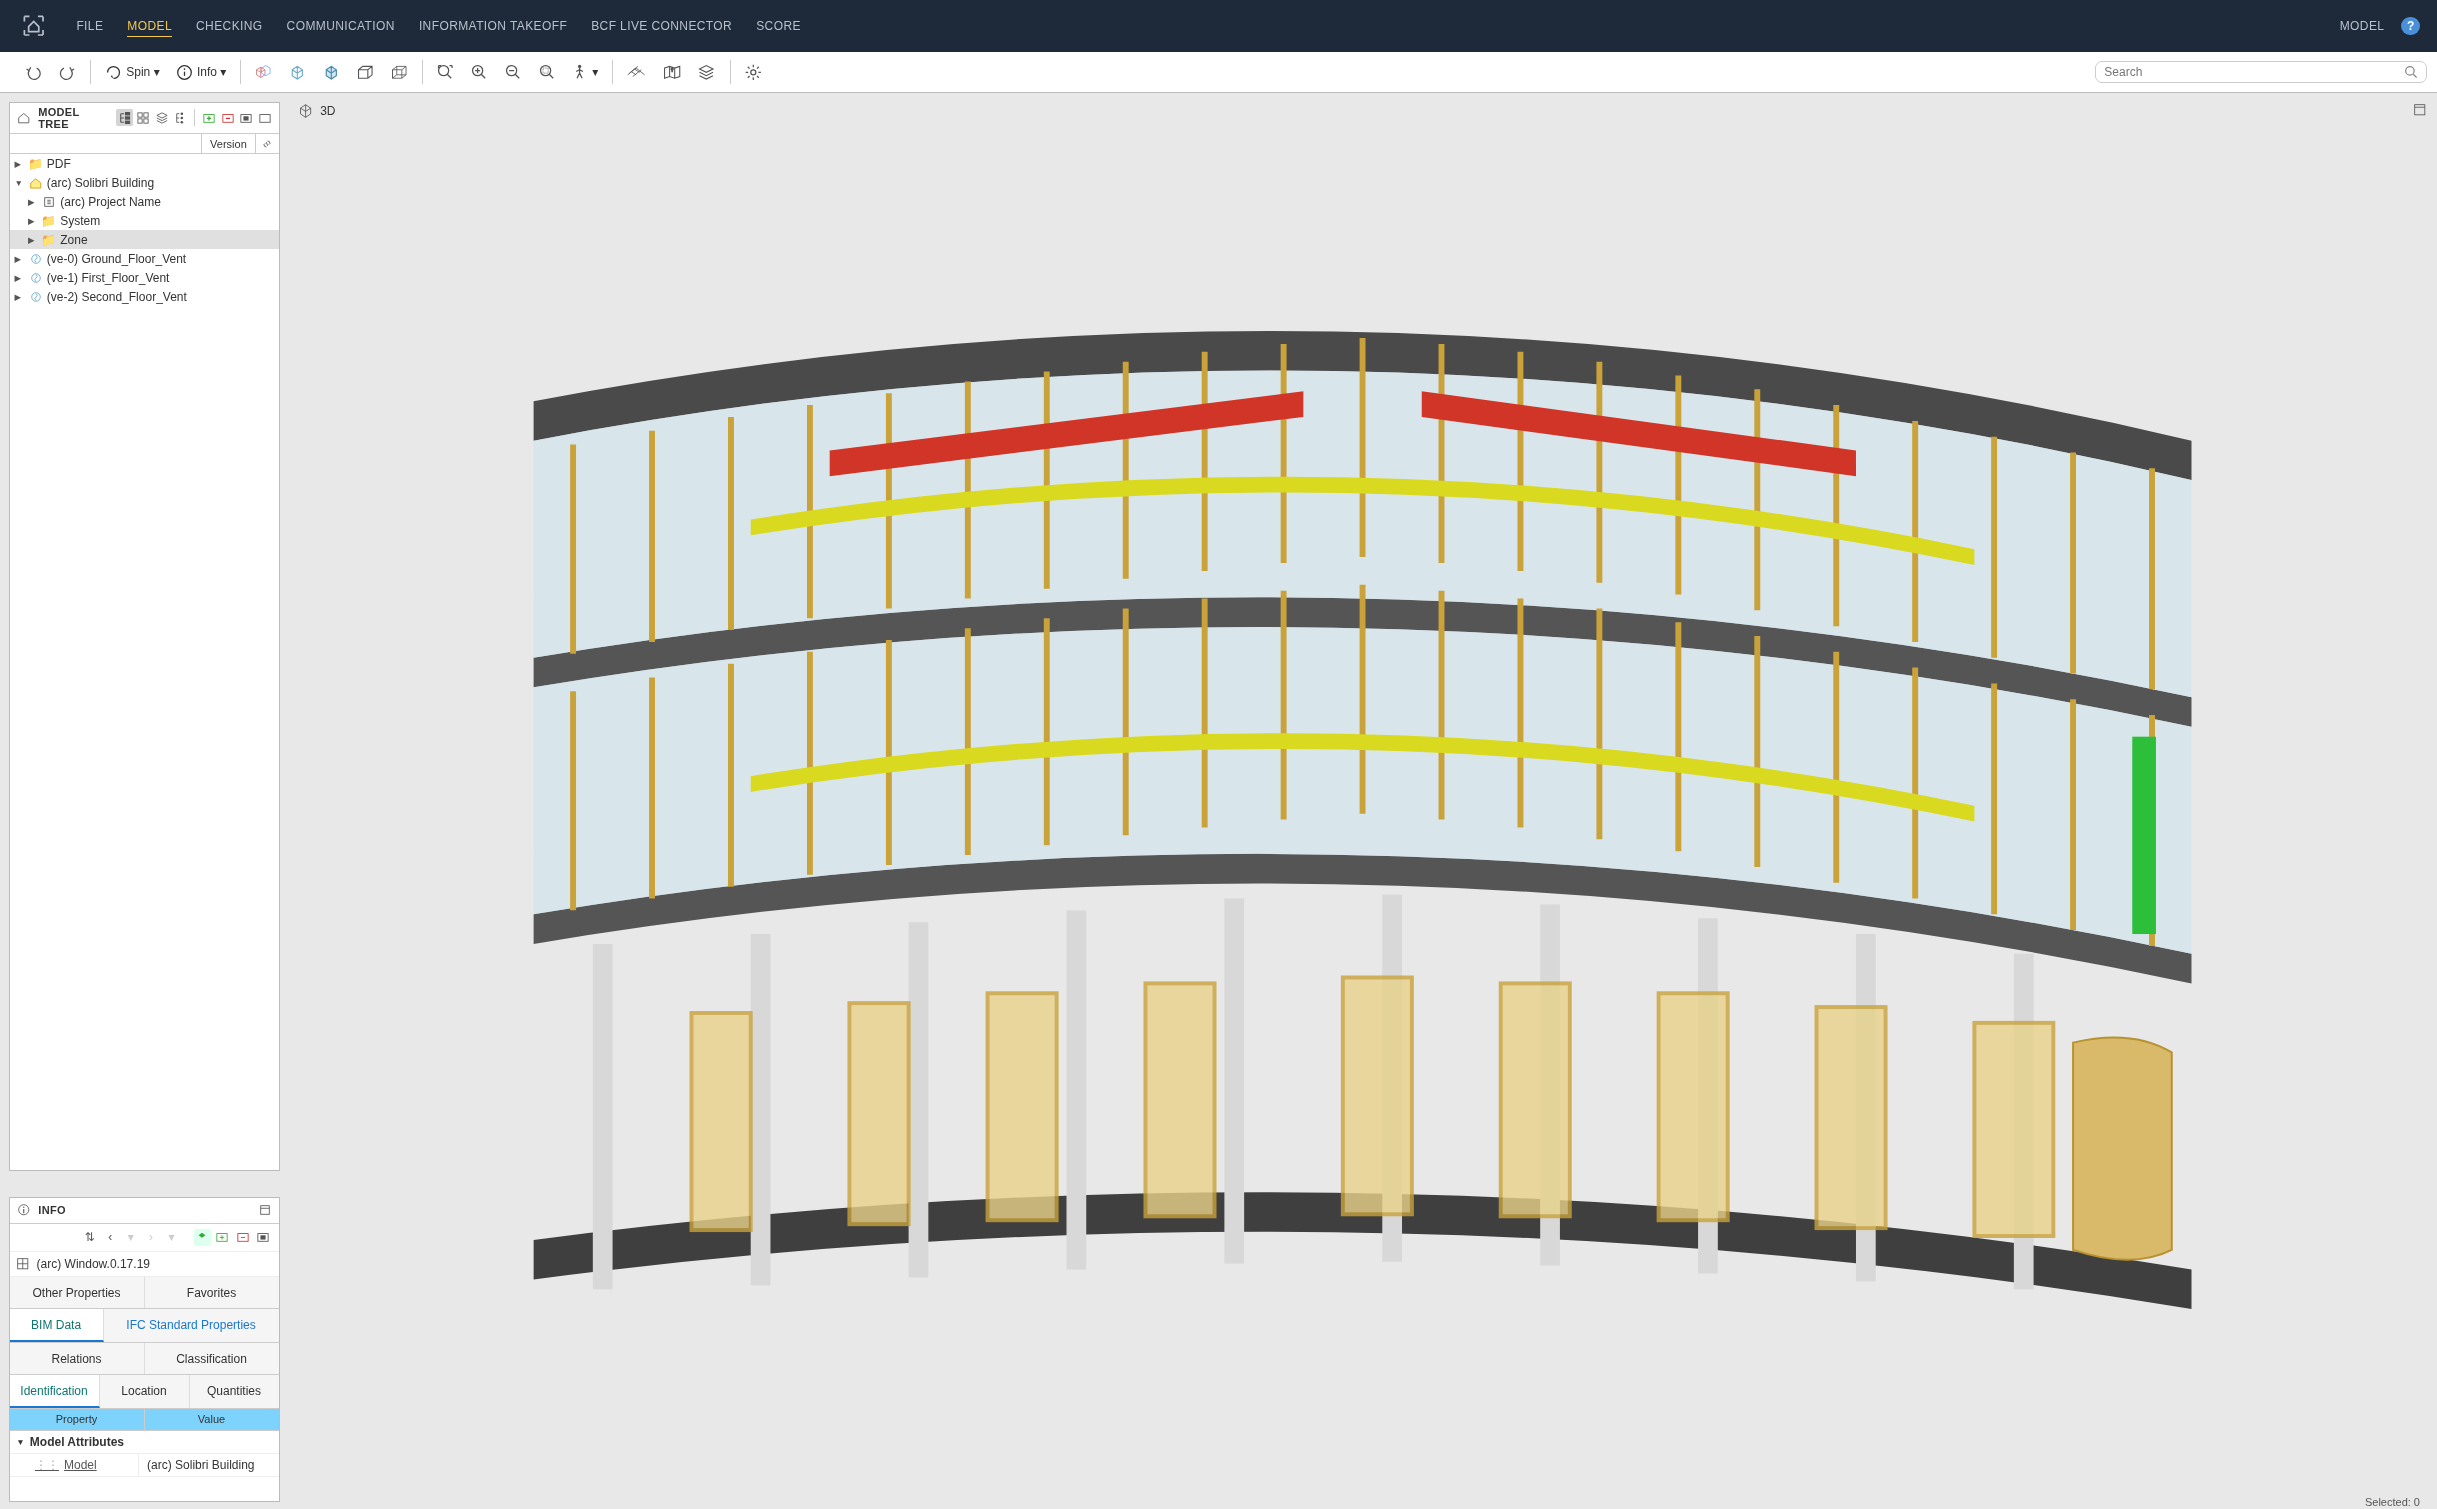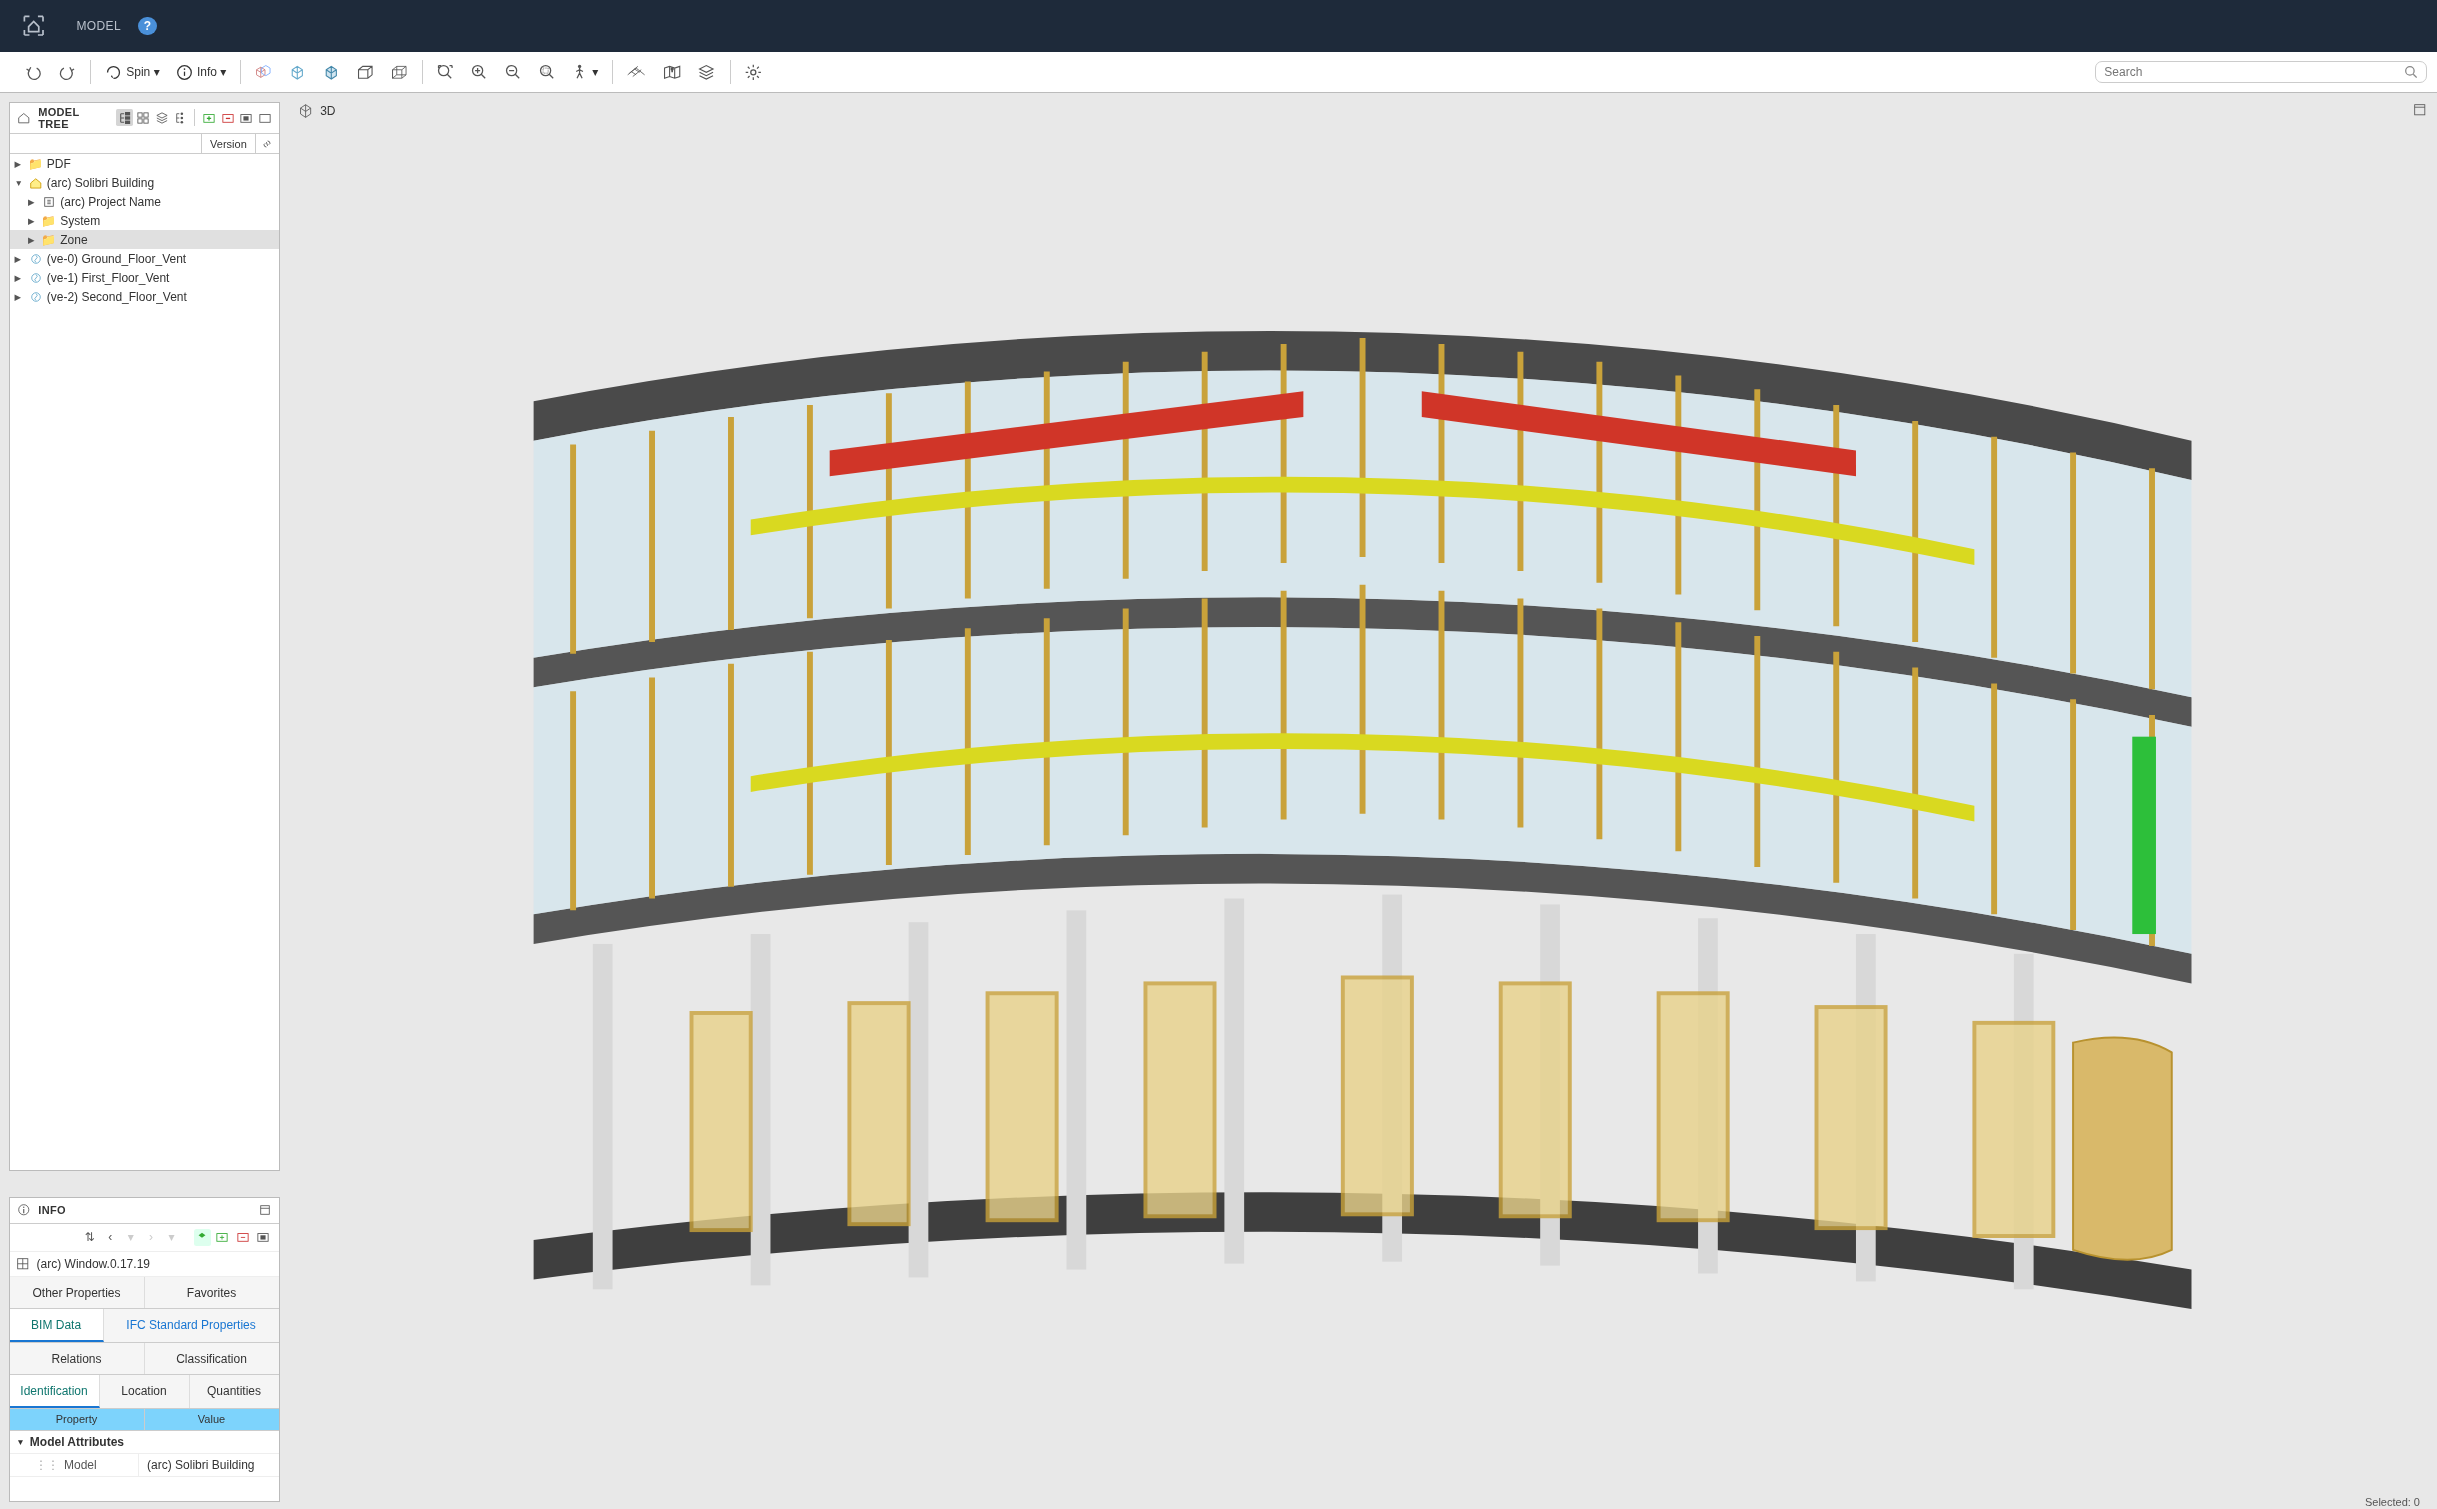--- a/index.html
+++ b/index.html
@@ -57,41 +57,50 @@
 .tab { flex:1; padding: 8.5px 6.8px; text-align:center; font-size: 12px; cursor:pointer; border-right: 0.8px solid #ddd; background: #f5f5f5; }
 .tab:last-child { border-right: none; }
 .tab.active-primary { color: #0f766e; border-bottom: 2.5px solid #1976d2; background:#fff; font-weight:400; }
 .tab.link { color: #1976d2; }
 .prop-header { display:flex; background: #7dd3fc; border-bottom: 0.8px solid #ccc; font-size: 11px; }
 .prop-header > div { flex:1; padding: 4.2px 8.5px; text-align:center; border-right: 0.8px solid #ccc; }
 .prop-header > div:last-child { border-right:none; }
 .prop-group-row { padding: 4.2px 6.8px; font-weight: 600; font-size: 12px; border-bottom: 0.8px solid #eee; display:flex; align-items:center; gap:5.1px; }
 .prop-row { display:flex; font-size: 12px; border-bottom: 0.8px solid #eee; }
 .prop-row > div { padding: 4.2px 8.5px; }
-.prop-row > div:first-child { width: 48%; border-right: 0.8px solid #eee; padding-left: 25.4px; color: #555; }
+.prop-row > div:first-child { width: 48%; border-right: 0.8px solid #eee; padding-left: 25.4px; color: #555; text-decoration: underline; }
 .prop-row > div:last-child { flex: 1; }
 
 
 .viewport-header { position:absolute; top: 10.2px; left: 10.2px; display:flex; align-items:center; gap:6.8px; font-size:12px; font-weight:500; }
 .viewport-right-icon { position:absolute; top: 10.2px; right: 10.2px; }
 .building { position:absolute; left: 6%; top: 12%; width: 88%; height: 78%; }
 .status-bar { position:absolute; bottom: 2px; right: 17px; font-size: 11px; color: #555; }
 
 
 svg { display:block; }
 </style>
 </head>
 <body>
 
 <div class="menubar">
   <div class="menubar-logo">
     <svg width="25.4" height="25.4" viewBox="0 0 30 30">
         <path d="M4 4 L4 10 M4 4 L10 4 M26 4 L20 4 M26 4 L26 10 M4 26 L4 20 M4 26 L10 26 M26 26 L26 20 M26 26 L20 26" stroke="#b8c0cb" stroke-width="2" fill="none"></path>
         <path d="M9 16 L15 10 L21 16 L21 22 L9 22 Z" stroke="#b8c0cb" stroke-width="2" fill="none"></path>
       </svg>
+  </div>
+  <div class="menubar-items">
+    <div class="menubar-item">FILE</div>
+    <div class="menubar-item active">MODEL</div>
+    <div class="menubar-item">CHECKING</div>
+    <div class="menubar-item">COMMUNICATION</div>
+    <div class="menubar-item">INFORMATION TAKEOFF</div>
+    <div class="menubar-item">BCF LIVE CONNECTOR</div>
+    <div class="menubar-item">SCORE</div>
   </div>
   <div class="menubar-right">
     <div class="menubar-item">MODEL</div>
     <div class="help-icon">?</div>
   </div>
 </div>
 
 <div class="toolbar">
   <div class="tb-group">
     <div class="tb-btn">

